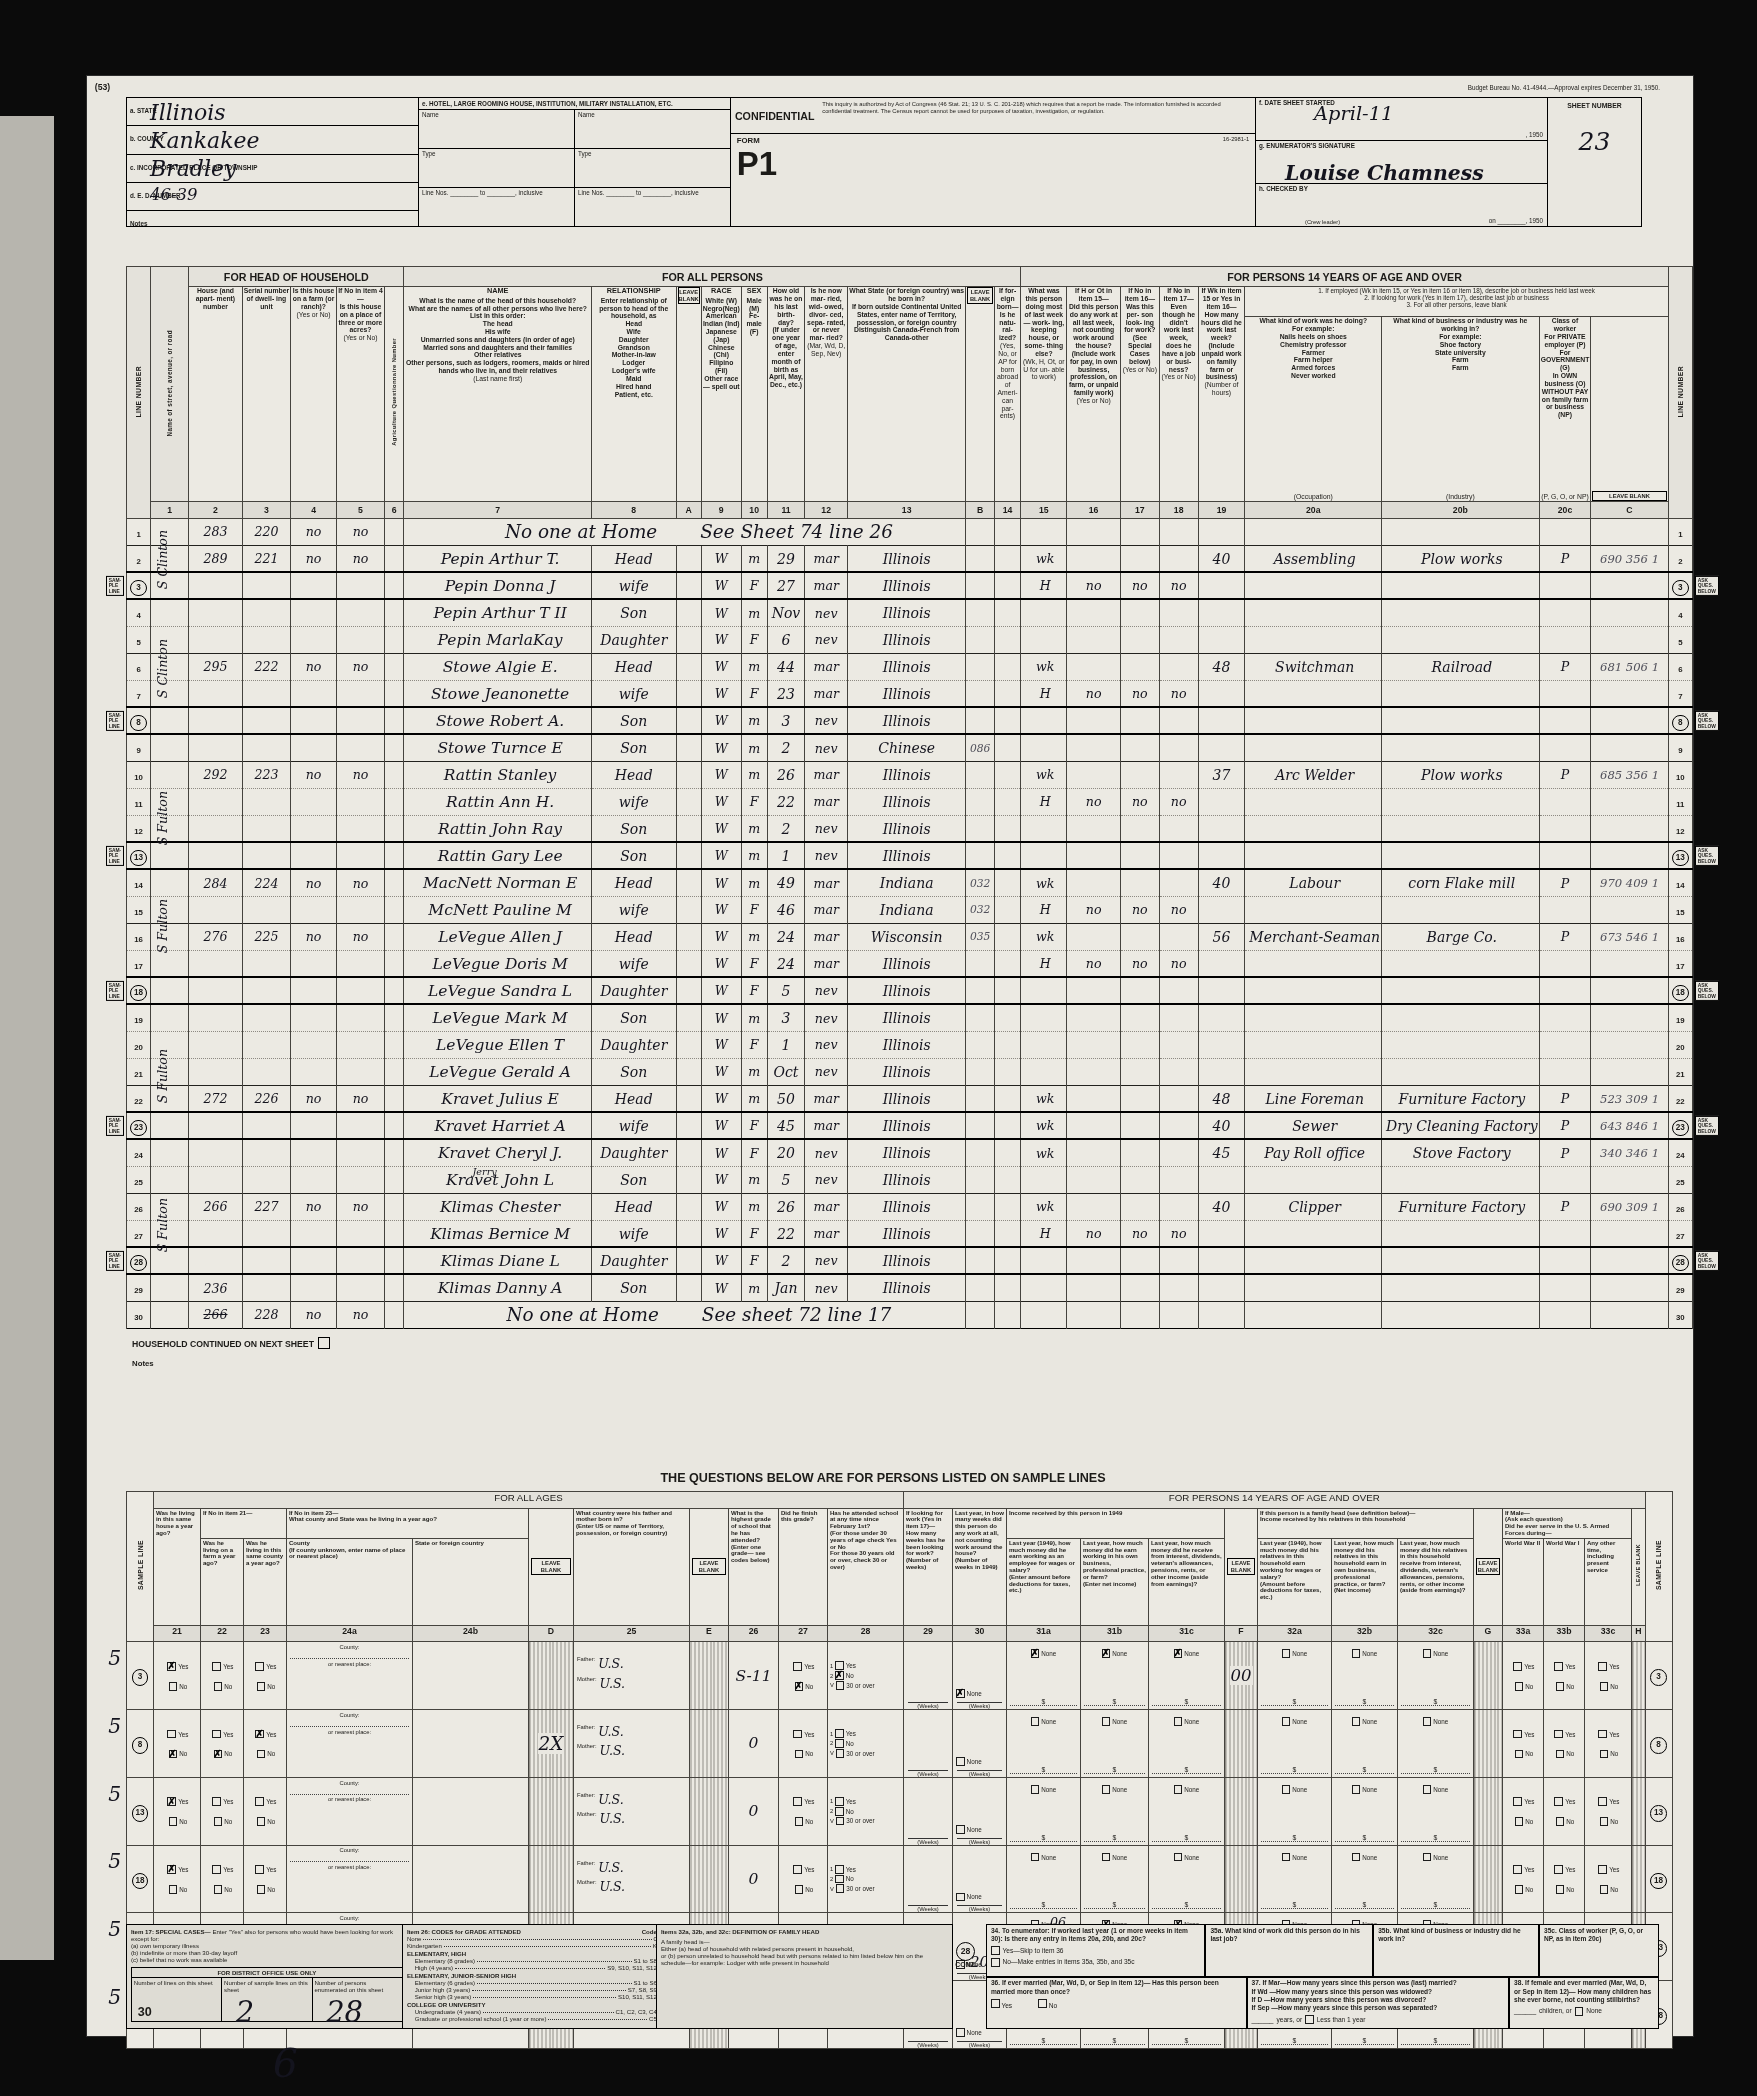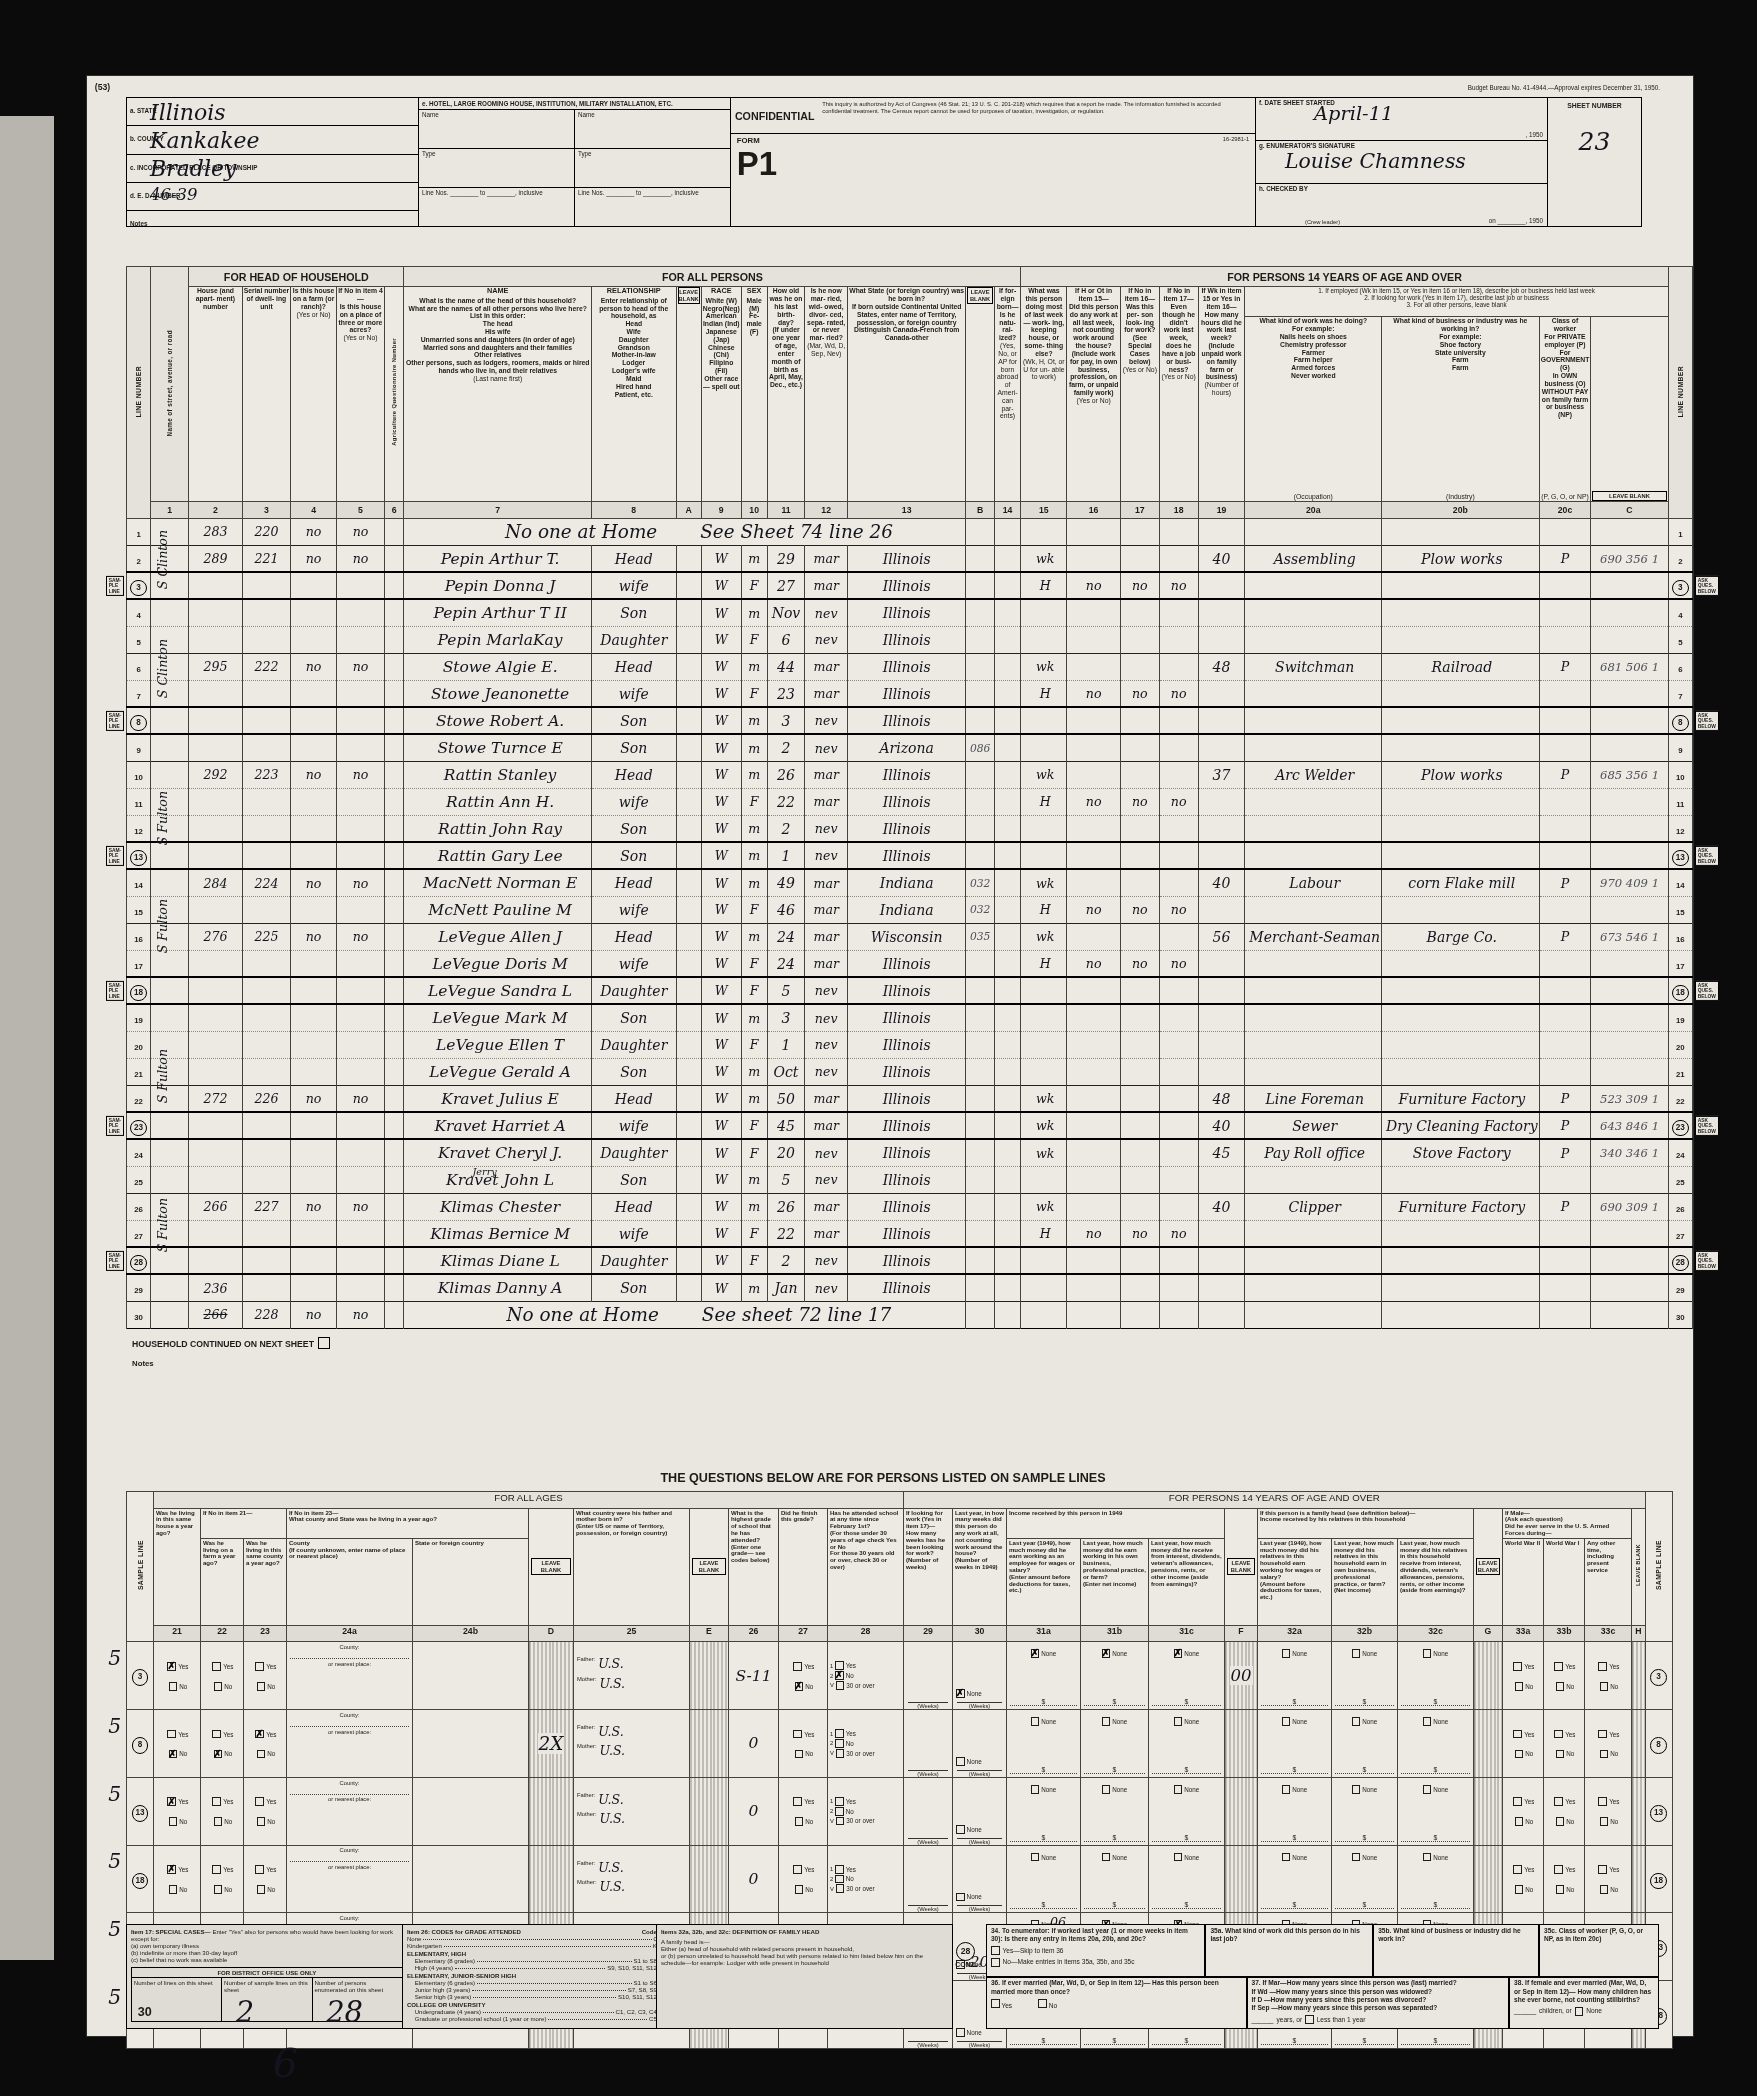--- a/index.html
+++ b/index.html
@@ -39,21 +39,21 @@
   .form-lab{font-size:7.8px;font-weight:bold;}
   .form-p1{font-size:33px;font-weight:bold;font-family:"Liberation Sans",sans-serif;}
   .dept{flex:1;text-align:center;padding-top:3.9px;}
   .dept .d1{font-size:11.6px;font-weight:bold;}
   .dept .d2{font-size:7.8px;font-weight:bold;}
   .dept .d3{font-size:16.5px;font-weight:bold;margin-top:3.9px;}
   .smallcode{position:absolute;top:1.9px;right:5.8px;font-size:5.8px;}
   .hbox-date{width:291px;display:flex;flex-direction:column;font-size:6.3px;}
   .hbox-date > div{position:relative;border-bottom:1px solid #000;flex:1;padding:1px 2.9px;}
   .hbox-date > div:last-child{border-bottom:none;}
-  .sigv{position:absolute;left:29px;top:8px;font-size:20.4px;white-space:nowrap;}
+  .sigv{position:absolute;left:29px;top:20px;font-size:20.4px;white-space:nowrap;font-weight:bold;}
   .datev{position:absolute;left:58px;top:3.9px;font-size:19.4px;}
   .yr{position:absolute;right:3.9px;bottom:1.9px;font-size:6.3px;}
   .crew{position:absolute;left:49px;bottom:1px;font-size:5.8px;}
   .hbox-sheet{width:93px;border-right:none!important;text-align:center;}
   .sheet-lab{font-size:6.8px;font-weight:bold;padding-top:3.9px;}
   .sheet-num{font-size:25px;margin-top:17.5px;}
 
   
   table.census{border-collapse:collapse;table-layout:fixed;background:#eceae3;}
   .census th,.census td{border:1px solid #45433e;padding:0 1px;vertical-align:top;
@@ -737,21 +737,21 @@
             <td class="hw c13"></td>
             <td class="hw c13"></td>
             <td class="dashcol"></td>
             <td class="hw namecell">Stowe Turnce E</td>
             <td class="hw c14">Son</td>
             <td class="dashcol"></td>
             <td class="hw c13">W</td>
             <td class="hw c13">m</td>
             <td class="hw c14">2</td>
             <td class="hw c13">nev</td>
-            <td class="hw c14">Arizona</td>
+            <td class="hw c14">Chinese</td>
             <td class="pencil c11">086</td>
             <td class="dashcol"></td>
             <td class="hw c13 left"></td>
             <td class="hw c13"></td>
             <td class="hw c13"></td>
             <td class="hw c13"></td>
             <td class="hw c14"></td>
             <td class="hw c14 left"></td>
             <td class="hw c14 left"></td>
             <td class="hw c13"></td>

